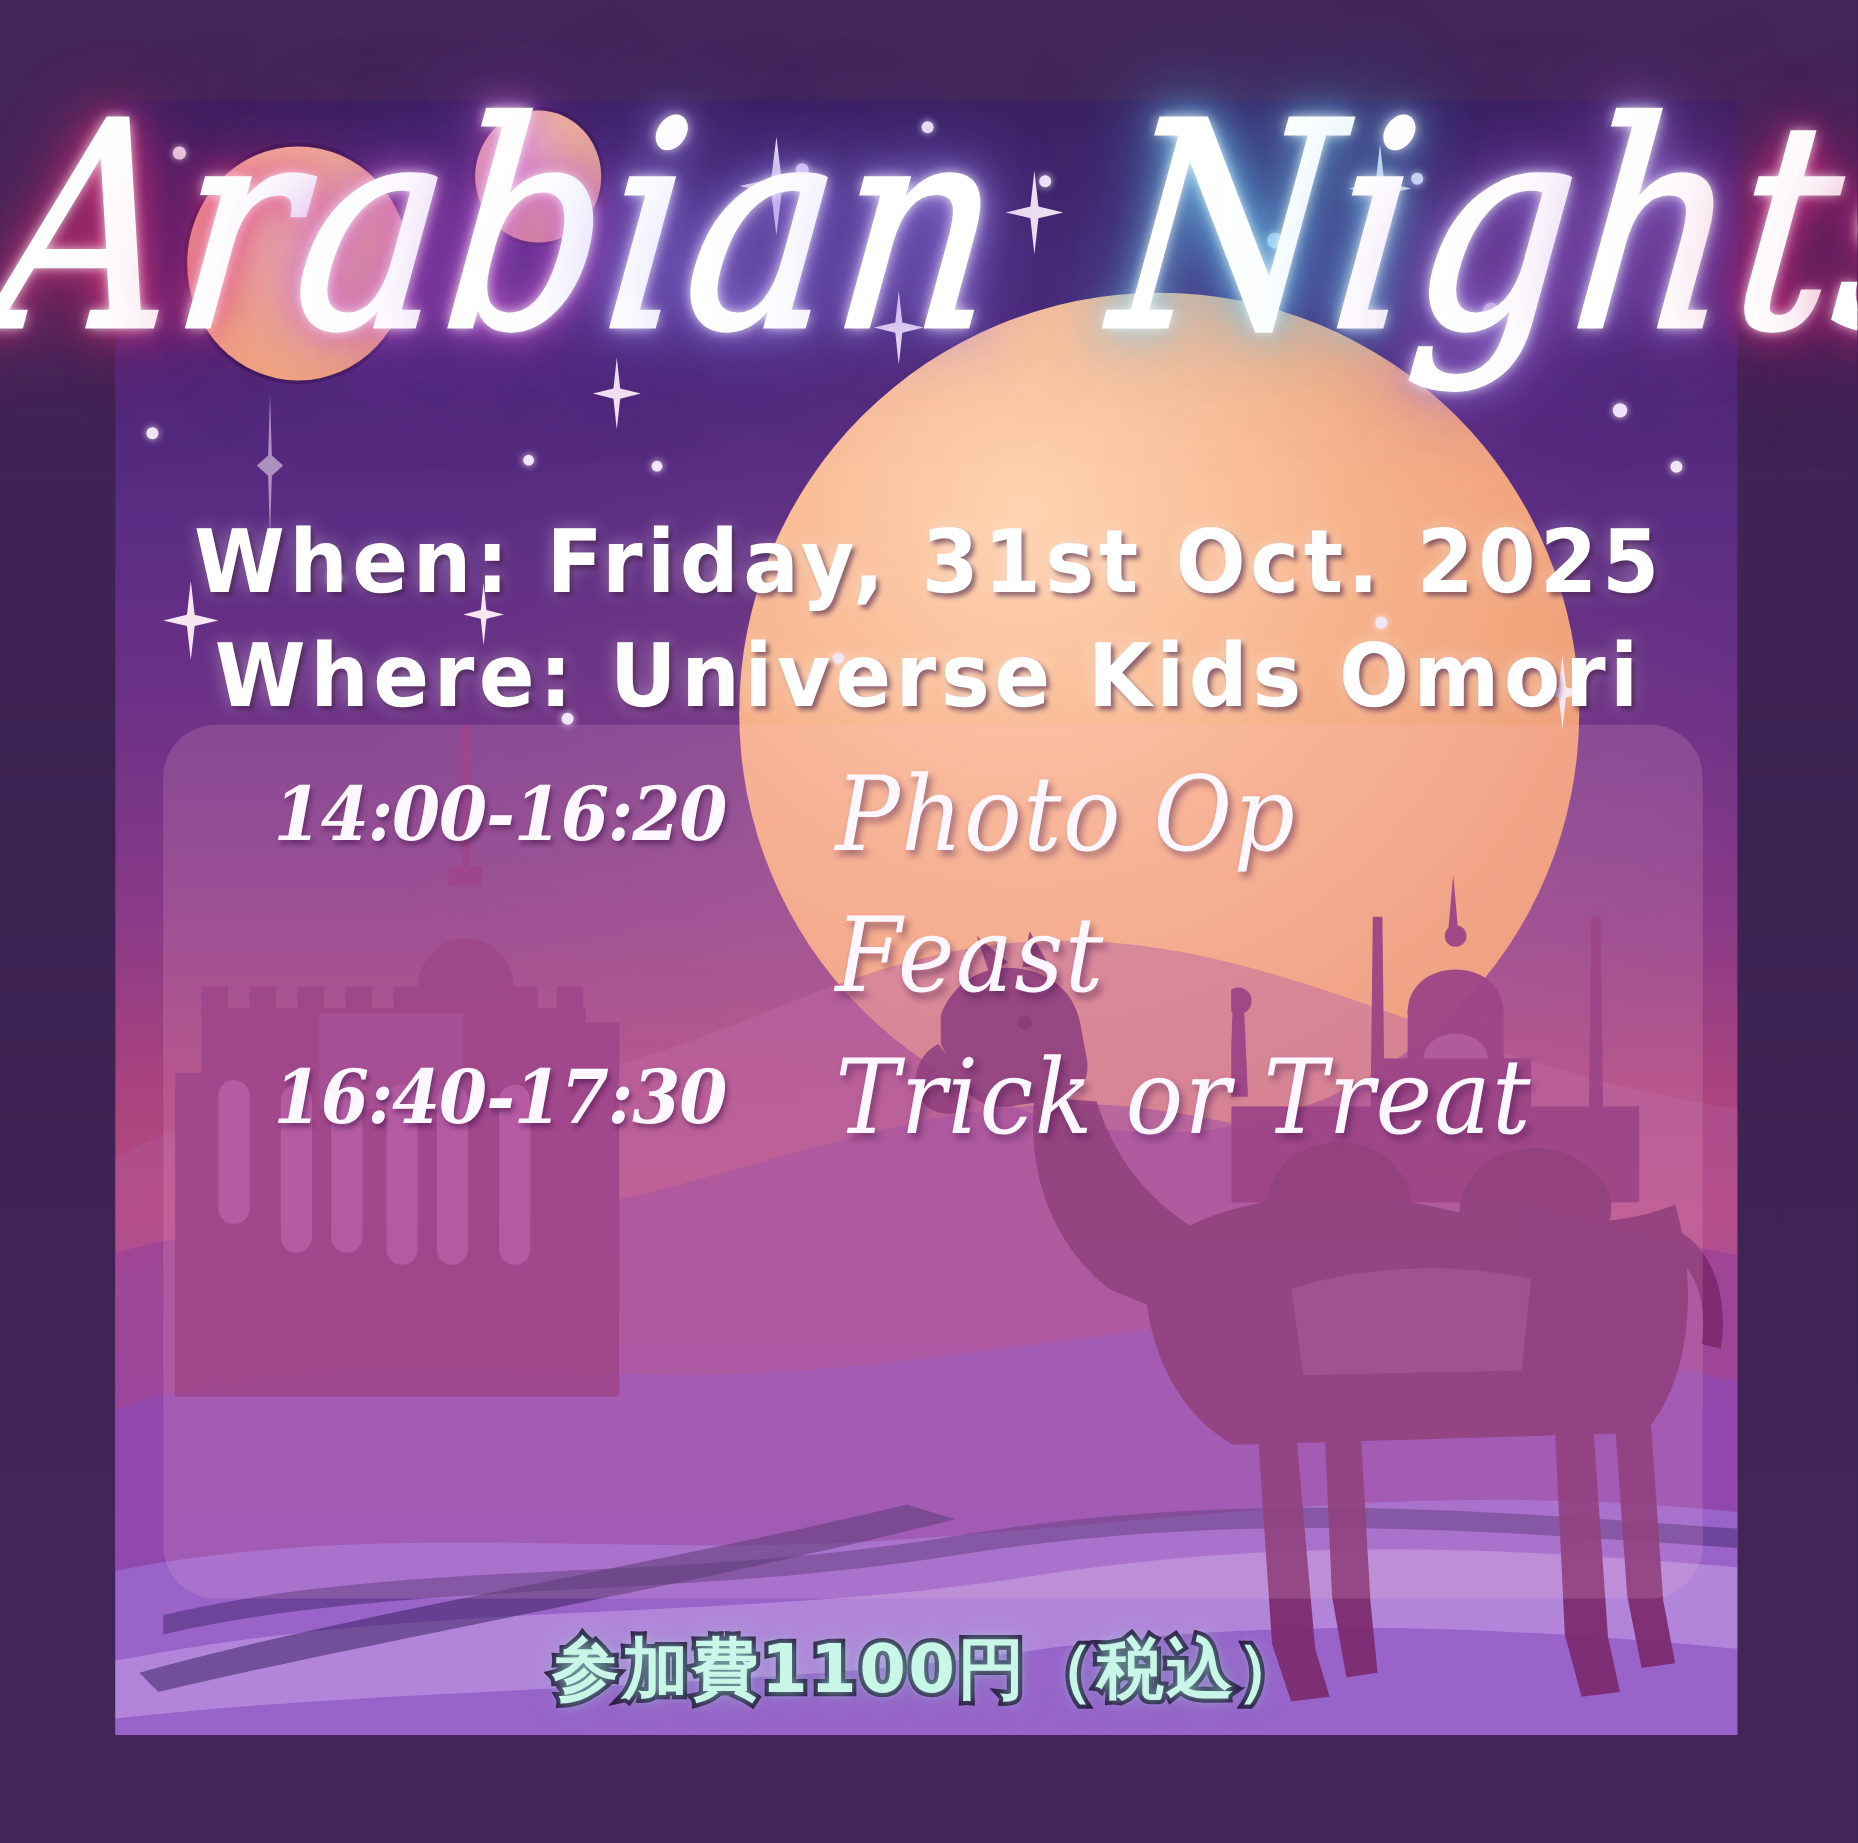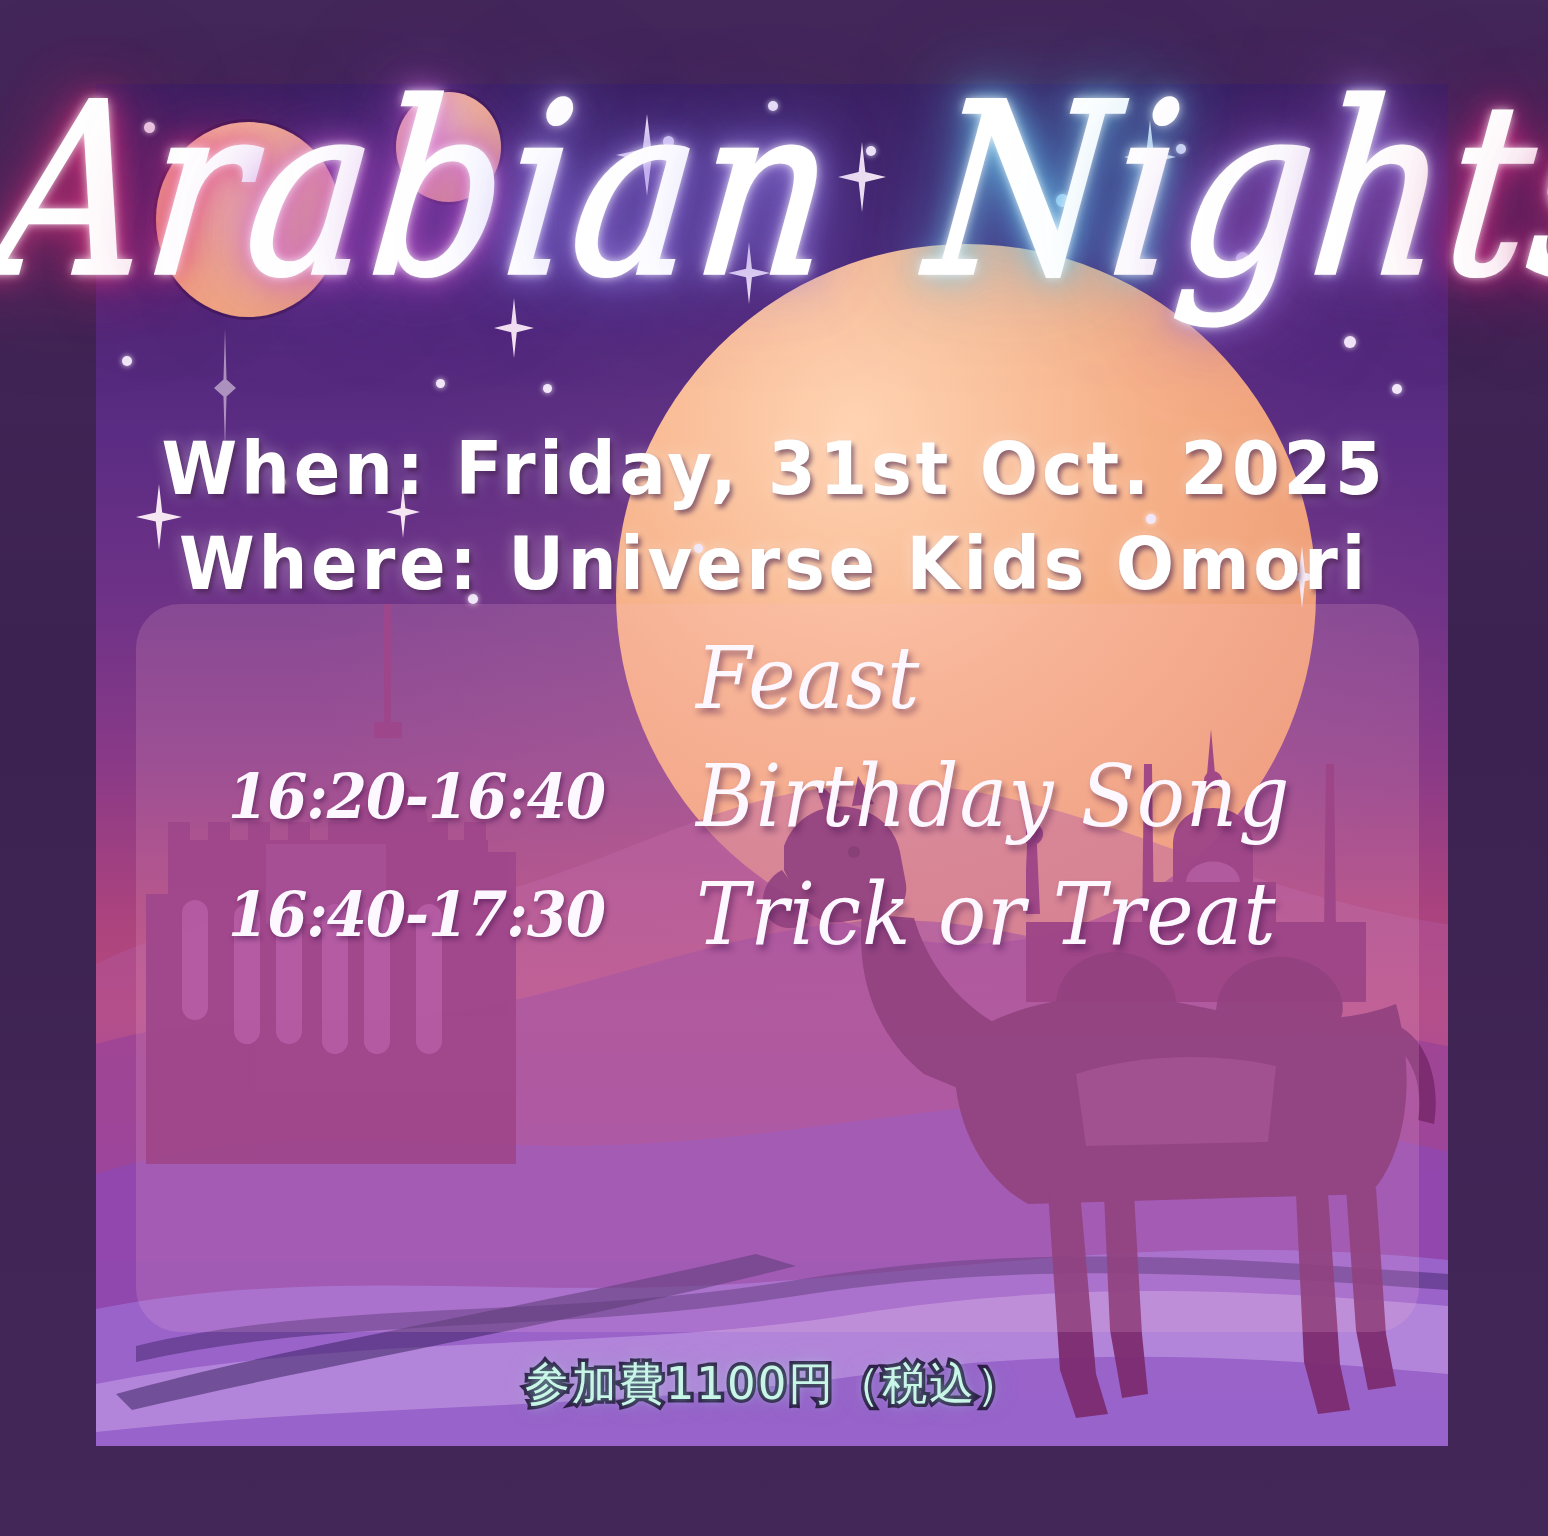--- a/index.html
+++ b/index.html
@@ -180,22 +180,22 @@
   }
 
   
   #price {
     position:absolute; left:0; top:1354px;
     width:1548px; text-align:center;
     z-index:26;
   }
   #price span {
     font-family:"DejaVu Sans", sans-serif;
-    font-weight:normal;
-    font-size:45px;
+    font-weight:bold;
+    font-size:56px;
     letter-spacing:2px;
     color:#c8f7e8;
     -webkit-text-stroke: 7px #2a1540;
     paint-order: stroke fill;
     text-shadow:
       0 0 10px rgba(170,250,225,.6),
       0 0 26px rgba(120,235,205,.35);
   }
 </style>
 </head>
@@ -362,26 +362,26 @@
     </div>
   </div>
 
   <div id="info">
     <div class="info-line">When: Friday, 31st Oct. 2025</div>
     <div class="info-line">Where: Universe Kids Omori</div>
   </div>
 
   <div id="schedule">
     <div class="row">
+      <div class="time">14:00-16:20</div>
+      <div class="act">Photo Op</div>
+    </div>
+    <div class="row">
       <div class="time"></div>
       <div class="act">Feast</div>
-    </div>
-    <div class="row">
-      <div class="time">16:20-16:40</div>
-      <div class="act">Birthday Song</div>
     </div>
     <div class="row">
       <div class="time">16:40-17:30</div>
       <div class="act">Trick or Treat</div>
     </div>
   </div>
 
   <div id="price">
     <span>参加費1100円（税込）</span>
   </div>

